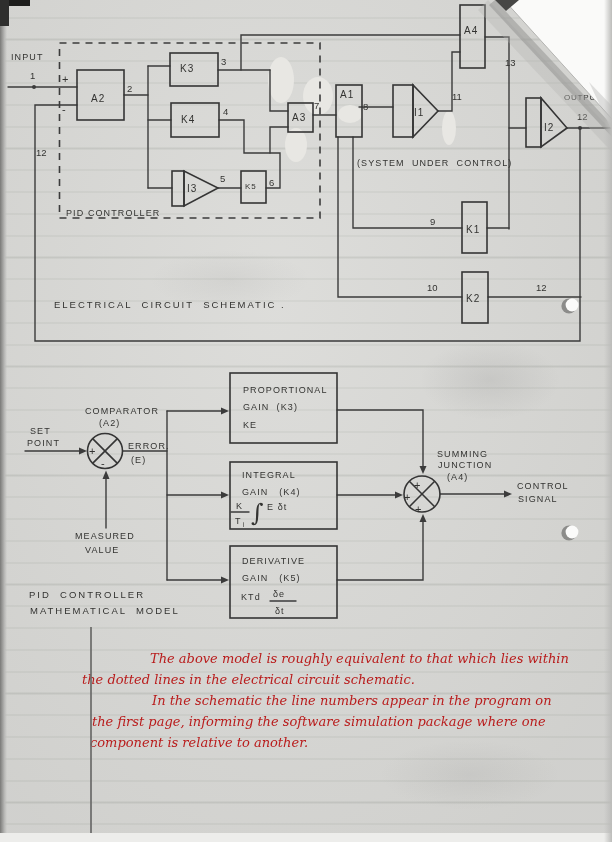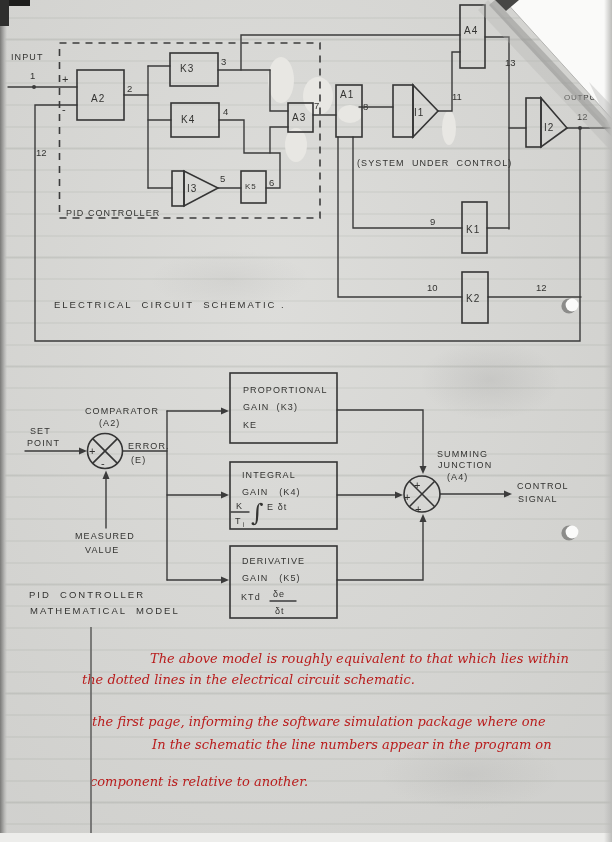--- a/index.html
+++ b/index.html
@@ -247,23 +247,23 @@
     </g>
     <g>
       <circle cx="569" cy="533" r="7.6" fill="#8c8c8a"></circle>
       <circle cx="572" cy="532" r="6.4" fill="#fbfbfa"></circle>
     </g>
   </svg>
 
   <div>
     <div class="hw-line" style="left:150px;top:651px;">The above model is roughly equivalent to that which lies within</div>
     <div class="hw-line" style="left:82px;top:672px;">the dotted lines in the electrical circuit schematic.</div>
-    <div class="hw-line" style="left:152px;top:693px;margin-top:44px;">In the schematic the line numbers appear in the program on</div>
+    <div class="hw-line" style="left:152px;top:693px;">In the schematic the line numbers appear in the program on</div>
     <div class="hw-line" style="left:92px;top:714px;">the first page, informing the software simulation package where one</div>
-    <div class="hw-line" style="left:90px;top:774px;">component is relative to another.</div>
+    <div class="hw-line" style="left:90px;top:735px;">component is relative to another.</div>
   </div>
 
   <div class="margin-line"></div>
   <div class="edge-left"></div>
   <div class="edge-top-dark1"></div>
   <div class="edge-top-dark2"></div>
   <div class="edge-bottom"></div>
   <div class="edge-right"></div>
 </div>
 

